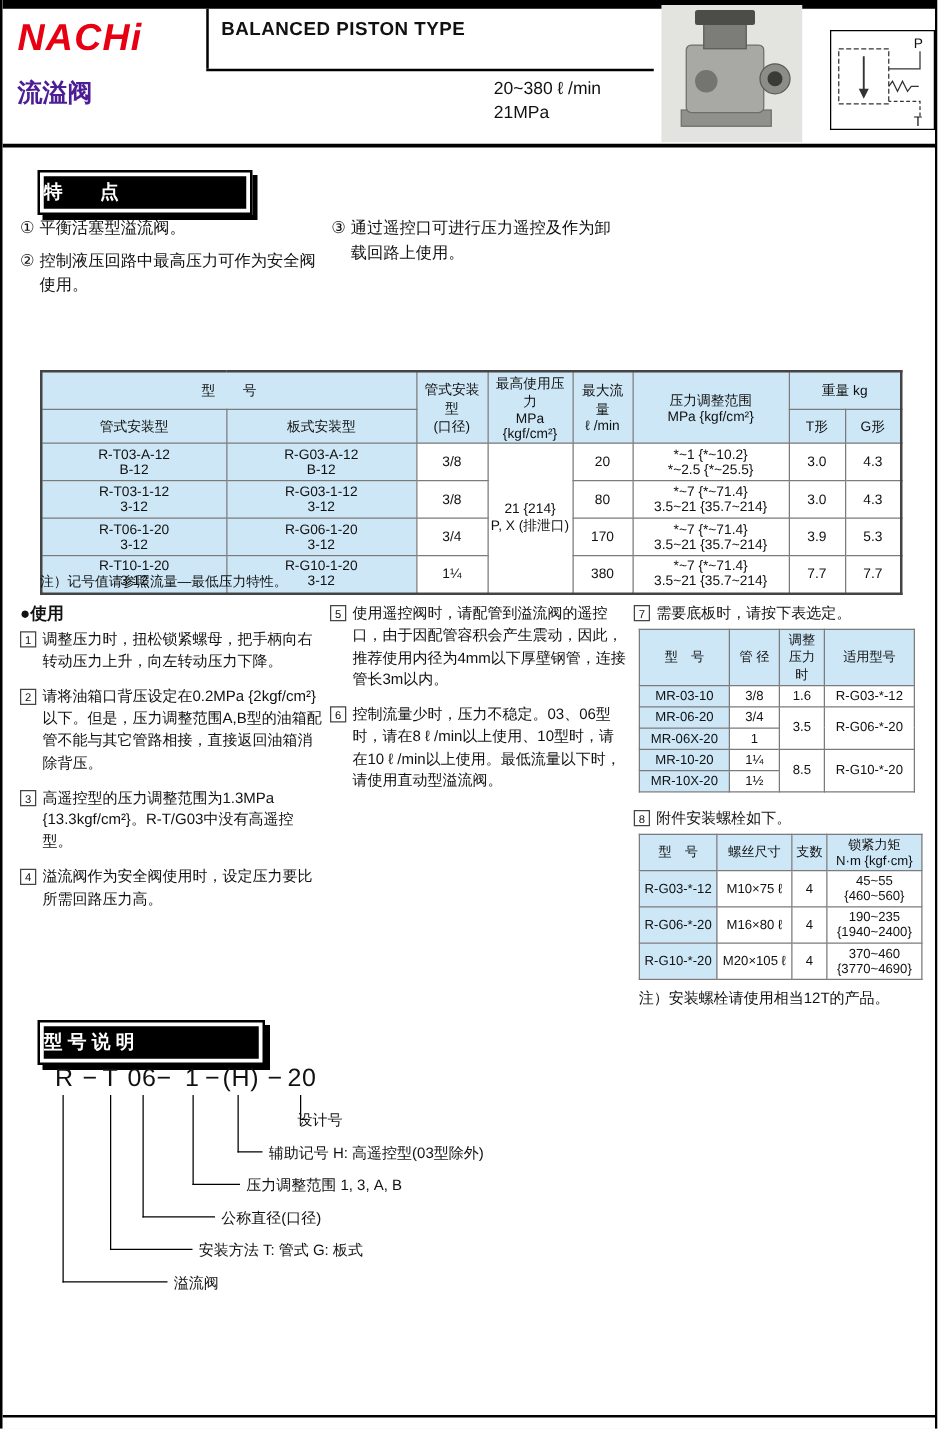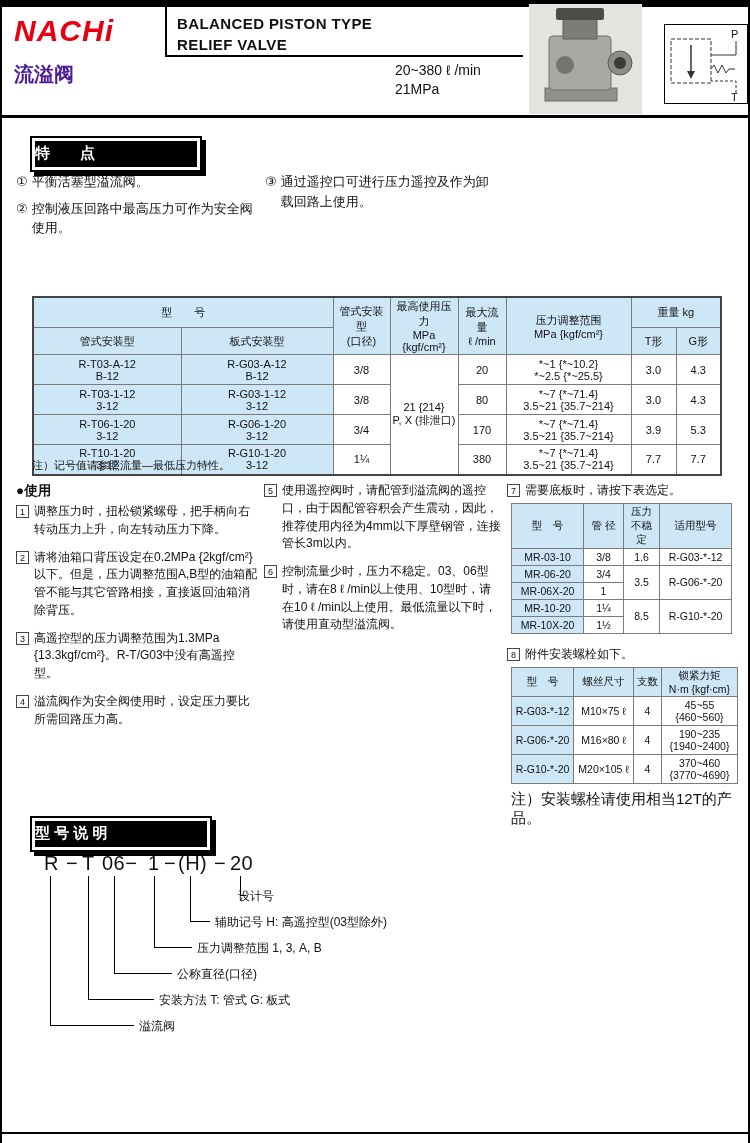--- a/index.html
+++ b/index.html
@@ -54,39 +54,38 @@
   .ucol2 { left:262px; top:482px; width:237px; }
   .ucol3 { left:505px; top:482px; width:242px; }
   .uitem { display:flex; gap:5px; font-size:12px; line-height:1.48; margin-bottom:10px; }
   .nbox { width:13px; height:13px; border:1px solid #444; font-size:9px; line-height:12px;
           text-align:center; flex:none; margin-top:2px; }
   .mini { width:220px; font-size:10.5px; border:1.5px solid #555; margin:2px 0 12px 4px; }
   .mini tr { height:17px; }
   .mini tr.th { height:18px; }
   .bolt { width:226px; font-size:10.5px; border:1.5px solid #555; margin:2px 0 6px 4px; }
   .bolt tr.d { height:29px; }
-  .bolt-note { font-size:15px; margin-left:4px; }
+  .bolt-note { font-size:12px; margin-left:4px; }
 
   
   .legend { left:30px; top:852px; width:560px; height:215px; }
   .code-part { position:absolute; top:0; font-size:20px; letter-spacing:.5px; }
   .connector { position:absolute; top:24px; border-left:1.5px solid #000; border-bottom:1.5px solid #000; }
   .tree-label { position:absolute; font-size:12px; white-space:nowrap; }
 </style>
 </head>
 <body>
 
 <div class="page">
   <div class="topbar"></div>
 
   <div class="abs logo">NACHi</div>
   <div class="abs logo-divider"></div>
   <div class="abs doc-title">
     <div>BALANCED PISTON TYPE</div>
-    <div>RELIEF VALVE</div>
   </div>
   <div class="abs title-rule"></div>
   <div class="abs product-cn">流溢阀</div>
   <div class="abs flow-spec">
     <div>20~380 ℓ /min</div>
     <div>21MPa</div>
   </div>
 
   <svg class="abs photo" width="113" height="110" viewBox="0 0 113 110">
     <rect width="113" height="110" fill="#e3e3e0"></rect>
@@ -295,21 +294,21 @@
       <colgroup>
           <col style="width:72px">
           <col style="width:40px">
           <col style="width:36px">
           <col style="width:72px">
         </colgroup>
       <tbody>
           <tr class="th">
         <th class="hl">型　号</th>
         <th class="hl">管 径</th>
-        <th class="hl">压力不稳定</th>
+        <th class="hl">调整压力时</th>
         <th class="hl">适用型号</th>
       </tr>
       <tr>
         <td class="hl">MR-03-10</td>
         <td>3/8</td>
         <td>1.6</td>
         <td>R-G03-*-12</td>
       </tr>
       <tr>
         <td class="hl">MR-06-20</td>

